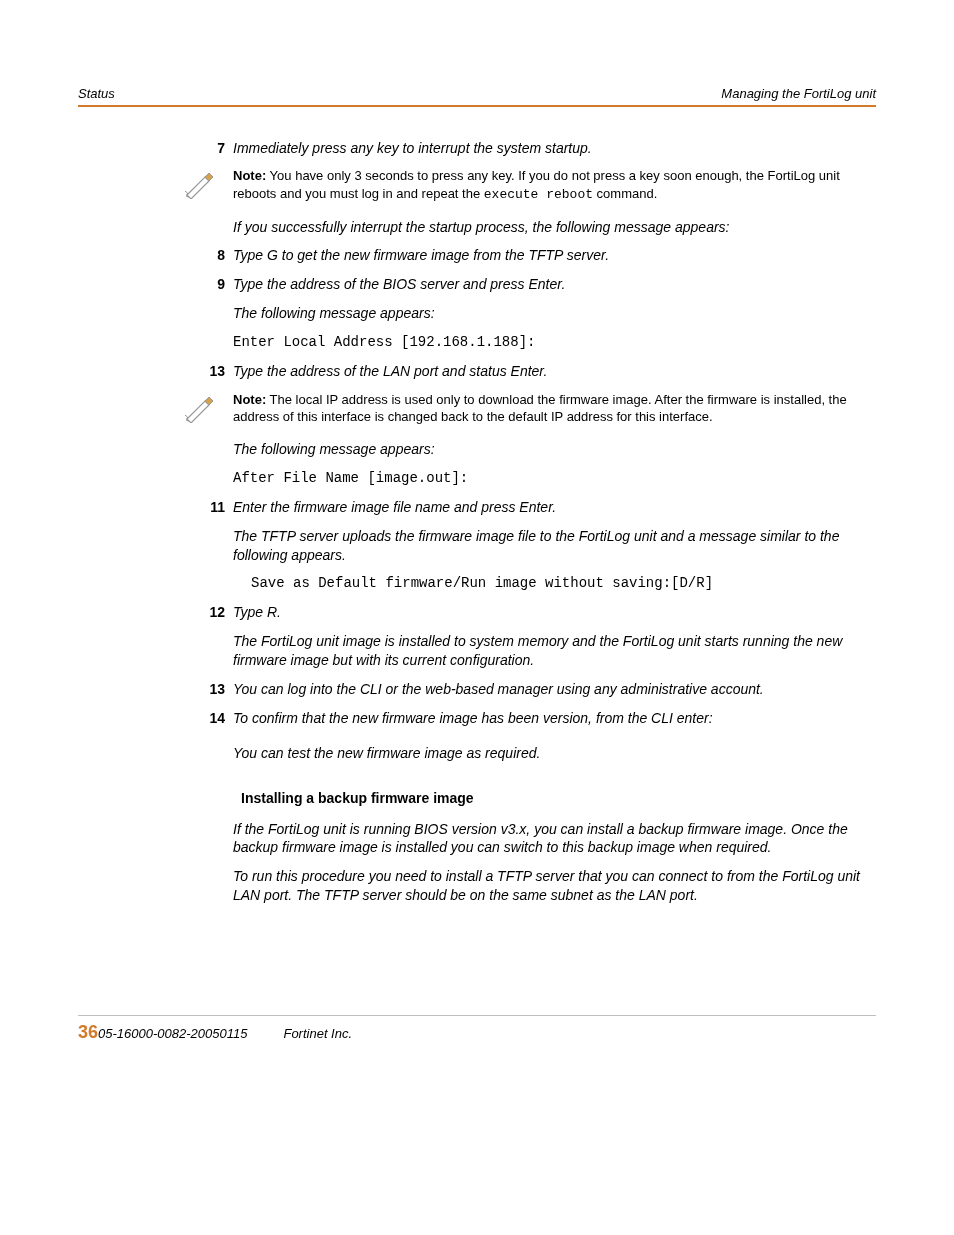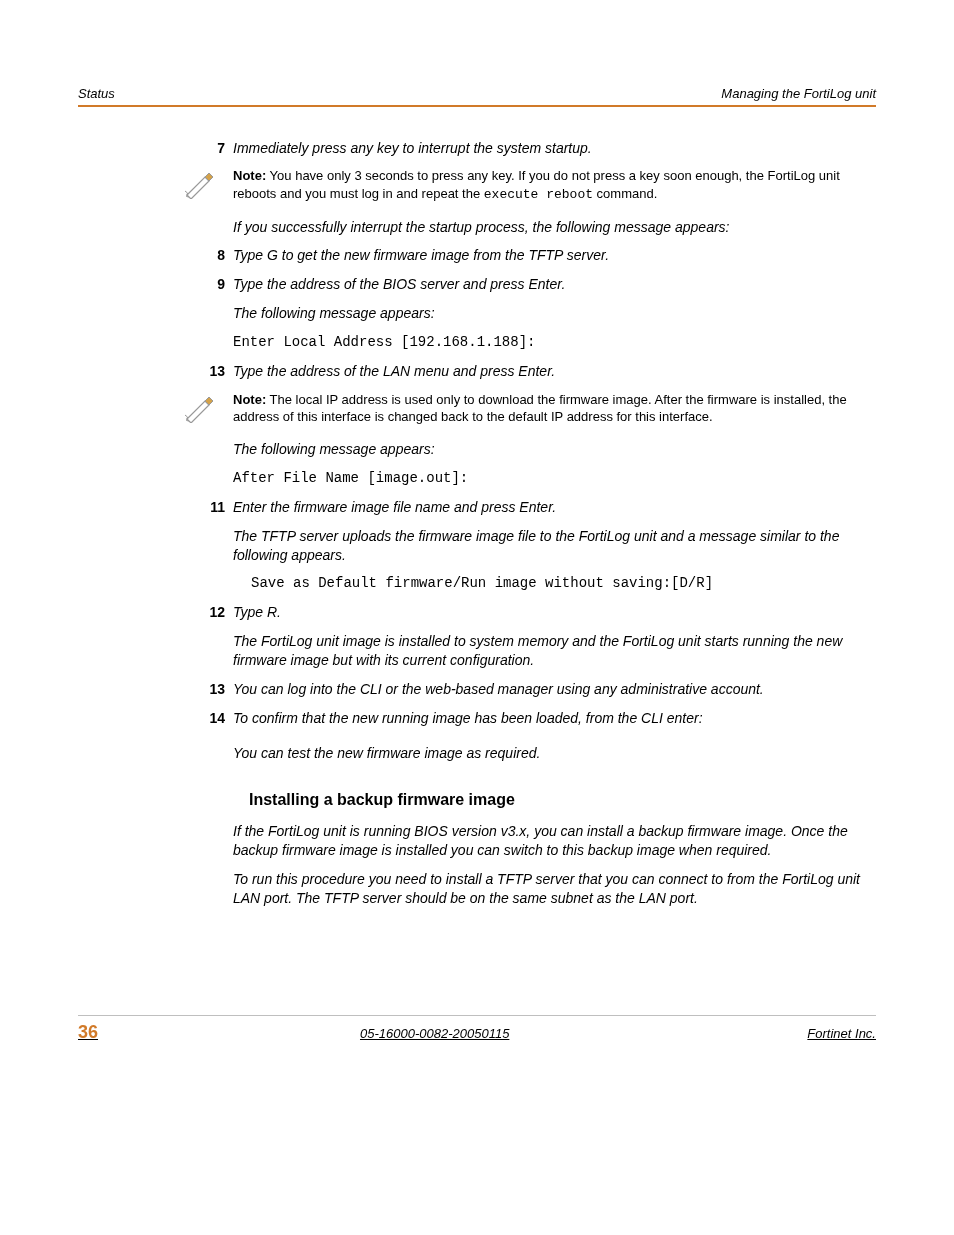--- a/index.html
+++ b/index.html
@@ -74,41 +74,40 @@
     width: 40px;
     height: 34px;
   }
   .note-text {
     font-size: 13px;
   }
   .inline-mono {
     font-family: "Courier New", monospace;
   }
   h3.section {
-    font-size: 16px;
+    font-size: 14px;
     font-weight: bold;
-    margin: 26px 0 12px 16px;
+    margin: 26px 0 12px 8px;
   }
   .footer {
     position: absolute;
     left: 78px;
     right: 78px;
     bottom: 72px;
   }
   .hr-bottom {
     border: 0;
     border-top: 1px solid #bfbfbf;
     margin: 0 0 4px 0;
   }
   .footer-row {
     display: flex;
-    justify-content: space-between;
+    justify-content: flex-start;
     align-items: baseline;
     font-size: 13px;
-    text-decoration: underline;
   }
   .page-num {
     color: #d17a29;
     font-weight: bold;
     font-size: 18px;
   }
   .footer-mid {
     font-style: italic;
   }
   .footer-right {
@@ -156,21 +155,21 @@
 
     <div class="step">
       <div class="step-num">9</div>
       <div class="step-body para">Type the address of the BIOS server and press Enter.</div>
     </div>
     <div class="para">The following message appears:</div>
     <div class="mono">Enter Local Address [192.168.1.188]:</div>
 
     <div class="step">
       <div class="step-num">13</div>
-      <div class="step-body para">Type the address of the LAN menu and press Enter.</div>
+      <div class="step-body para">Type the address of the LAN port and status Enter.</div>
     </div>
 
     <div class="note-row">
       <div class="note-icon">
         <svg viewBox="0 0 40 34" width="40" height="34">
           <path d="M4 30 L22 12 L26 16 L8 34 Z" fill="none" stroke="#999" stroke-width="1.2"></path>
           <path d="M22 12 L26 8 L30 12 L26 16 Z" fill="#d4a24a" stroke="#999" stroke-width="1"></path>
           <path d="M2 26 Q6 28 4 30 Q2 32 6 32" fill="none" stroke="#999" stroke-width="1"></path>
         </svg>
       </div>
@@ -195,21 +194,21 @@
     </div>
     <div class="para">The FortiLog unit image is installed to system memory and the FortiLog unit starts running the new firmware image but with its current configuration.</div>
 
     <div class="step">
       <div class="step-num">13</div>
       <div class="step-body para">You can log into the CLI or the web-based manager using any administrative account.</div>
     </div>
 
     <div class="step">
       <div class="step-num">14</div>
-      <div class="step-body para">To confirm that the new running image has been loaded, from the CLI enter:</div>
+      <div class="step-body para">To confirm that the new firmware image has been version, from the CLI enter:</div>
     </div>
     <div class="para" style="margin-top:16px">You can test the new firmware image as required.</div>
 
     <h3 class="section">Installing a backup firmware image</h3>
     <div class="para">If the FortiLog unit is running BIOS version v3.x, you can install a backup firmware image. Once the backup firmware image is installed you can switch to this backup image when required.</div>
     <div class="para">To run this procedure you need to install a TFTP server that you can connect to from the FortiLog unit LAN port. The TFTP server should be on the same subnet as the LAN port.</div>
 
   </div>
 
   <div class="footer">

